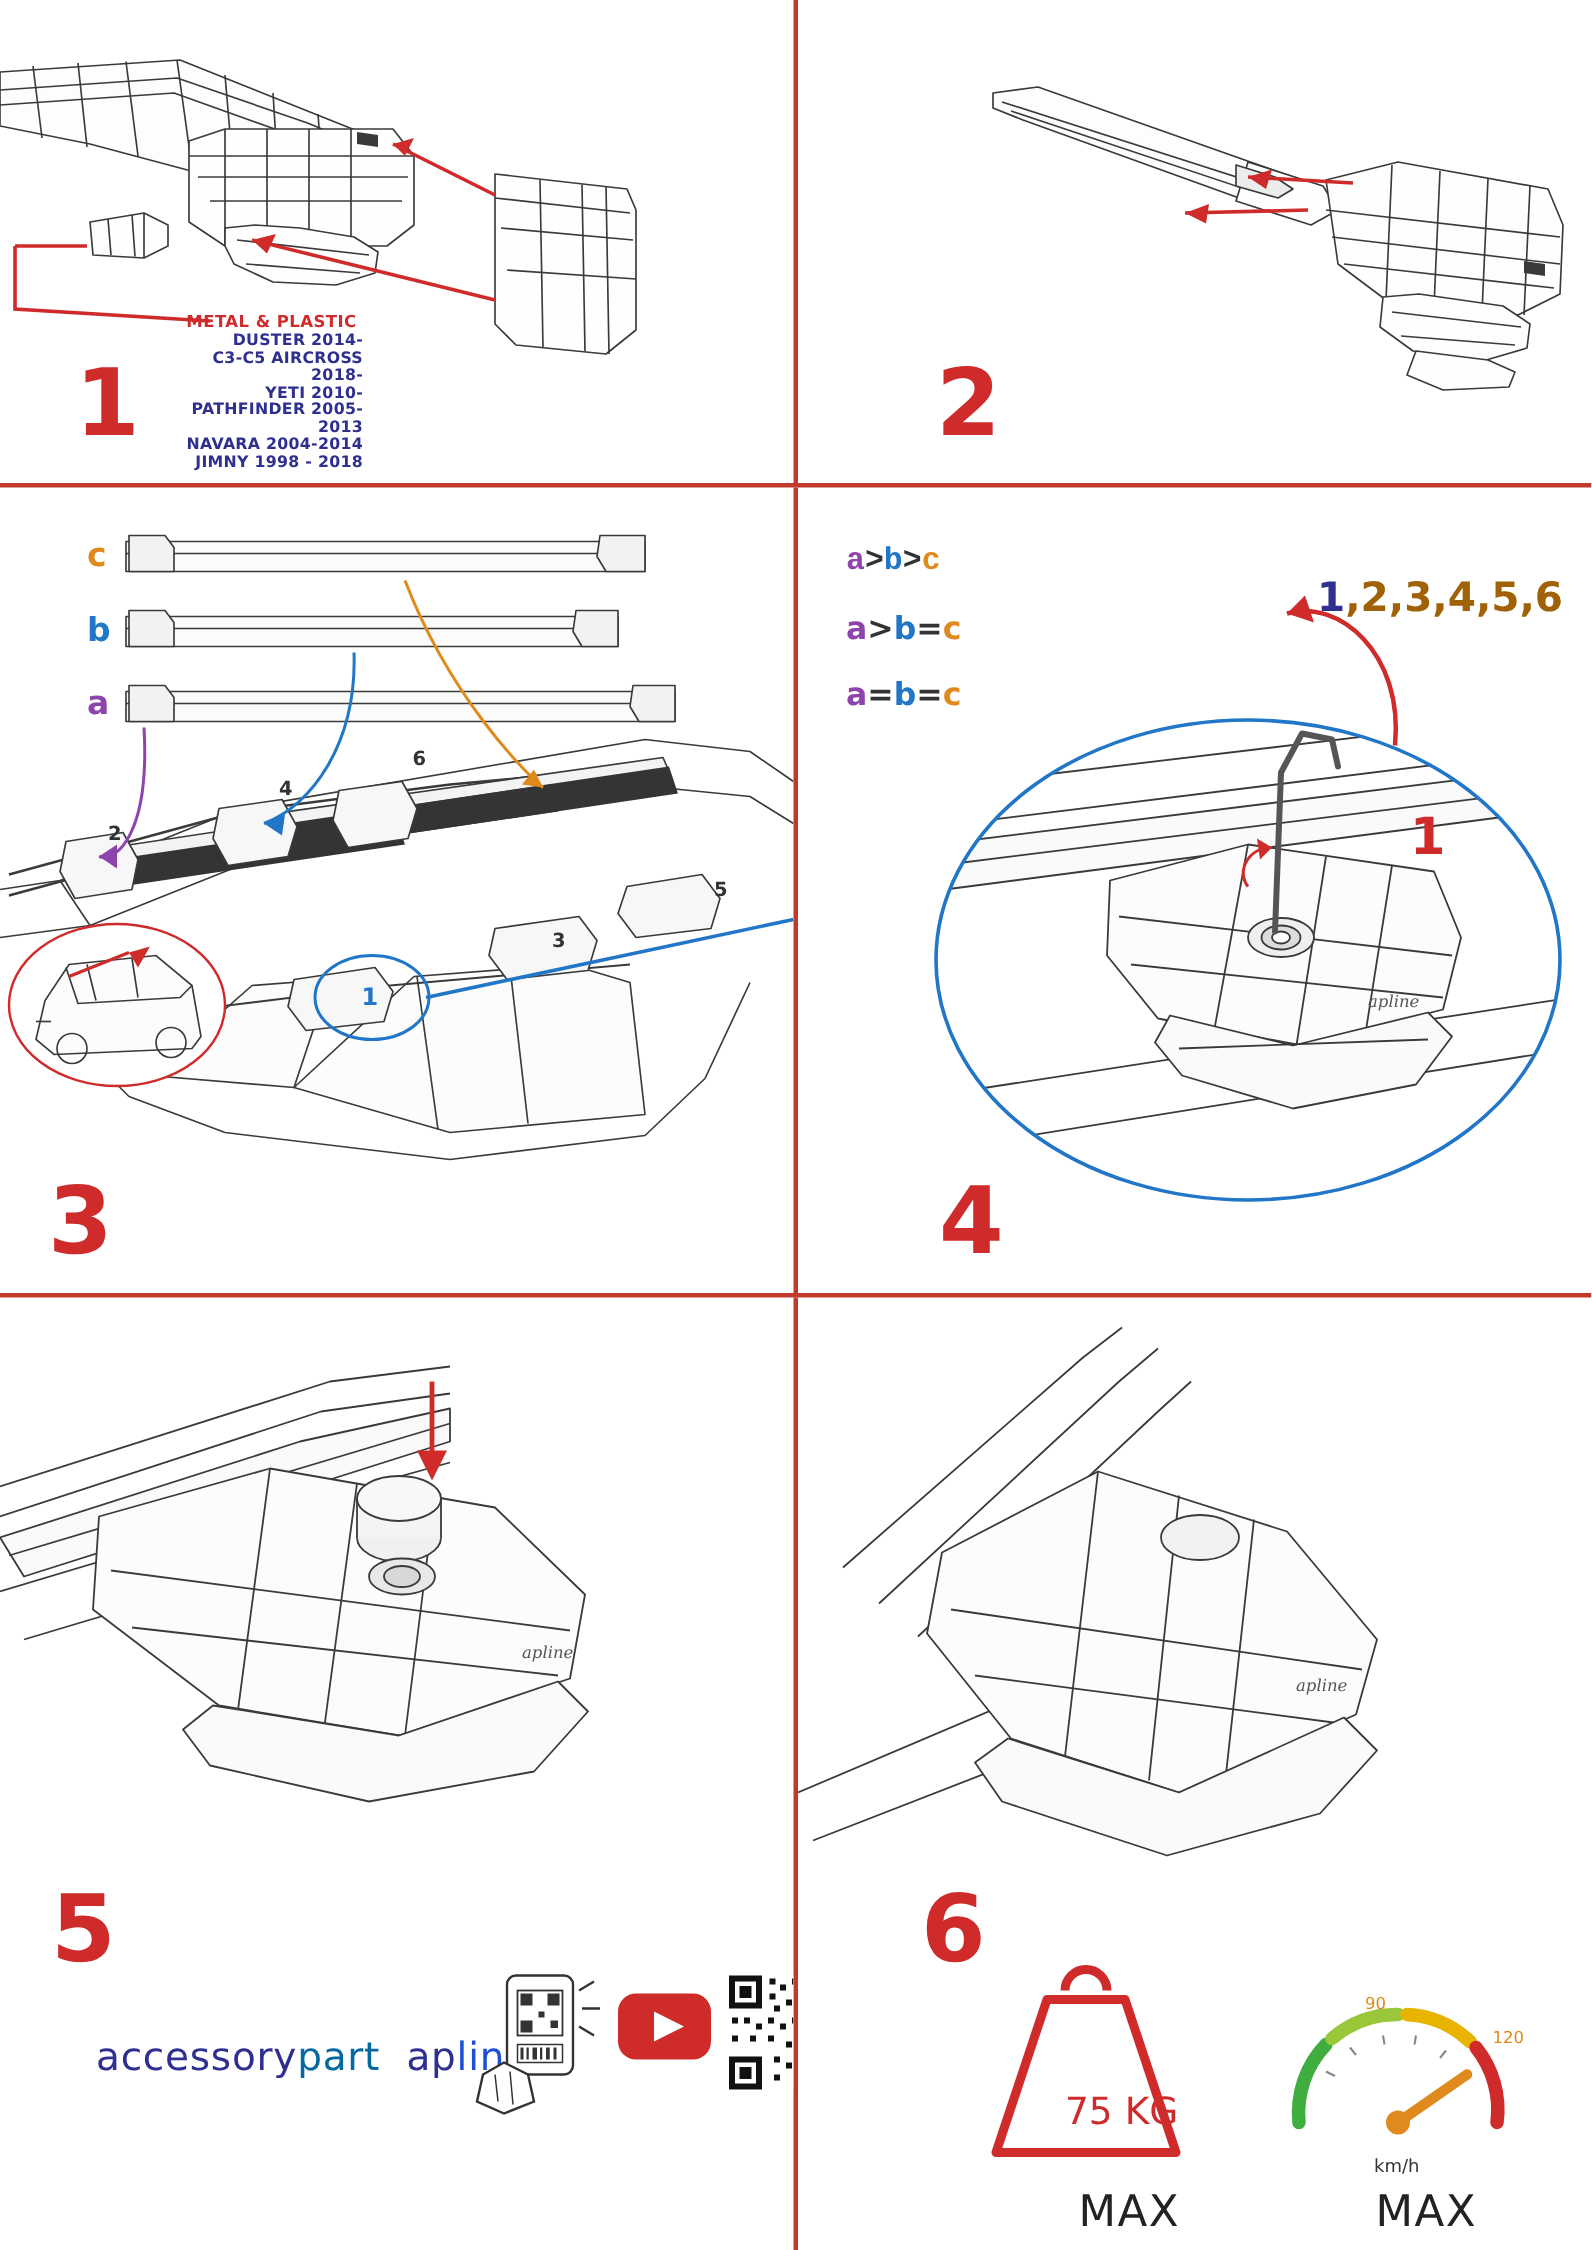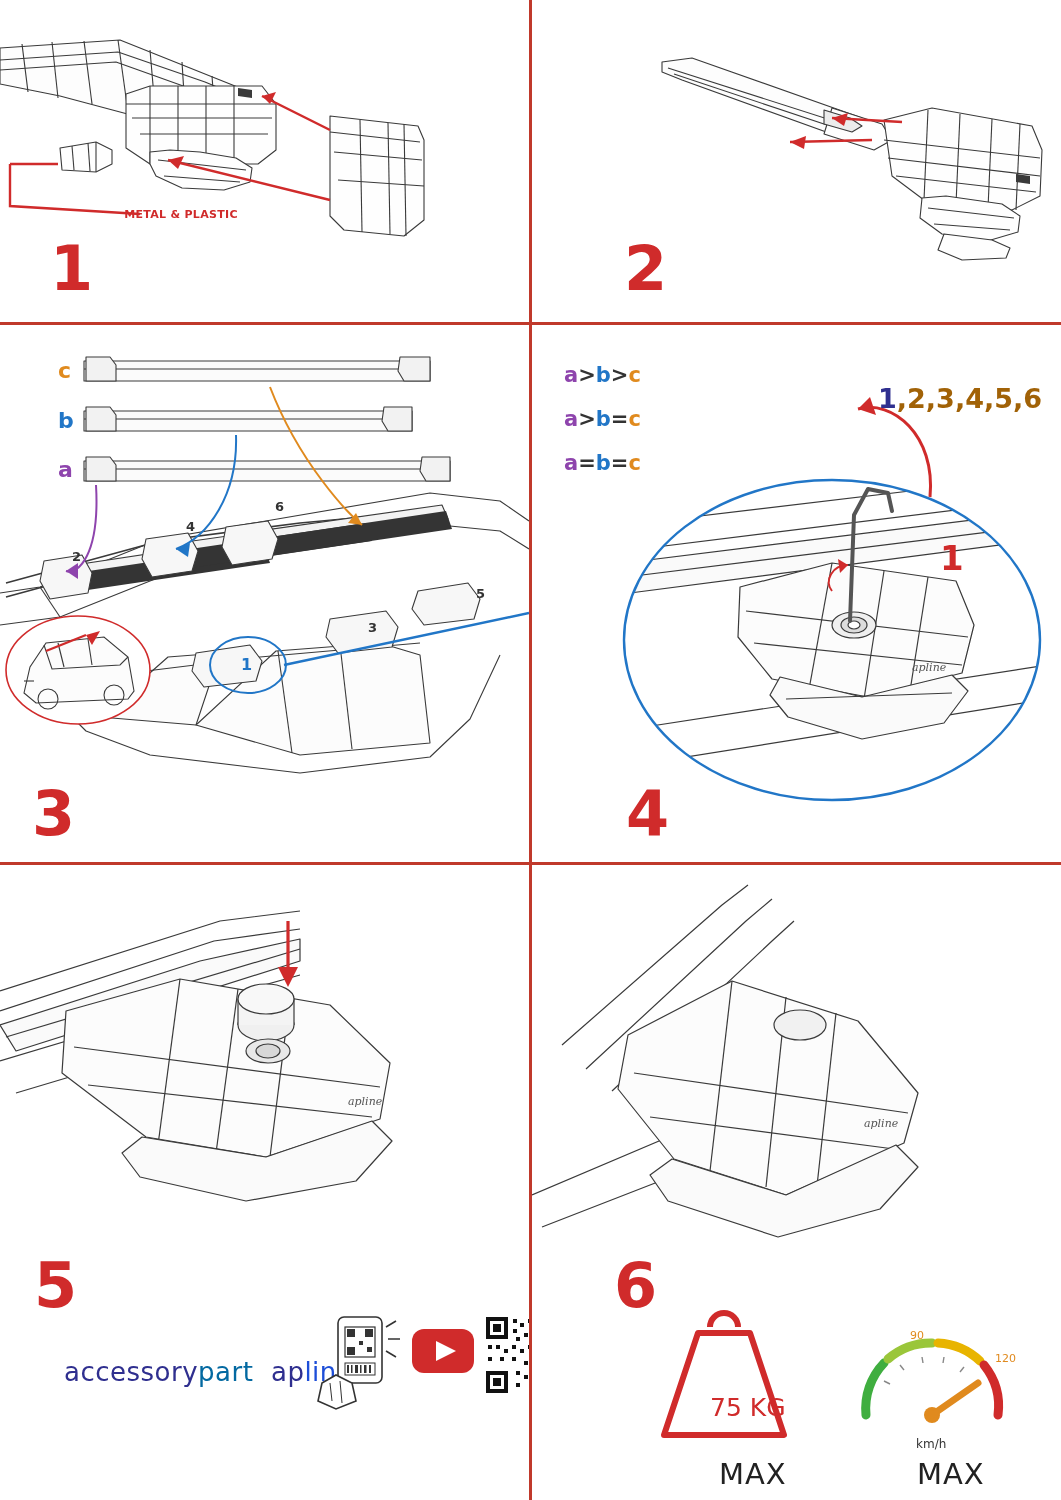--- a/index.html
+++ b/index.html
@@ -226,20 +226,28 @@
         <path d="M10 164 L58 164"></path>
       </g>
       <g fill="#d02b2b" stroke="none">
         <path d="M262 96 L276 92 L270 104 Z"></path>
         <path d="M168 160 L184 156 L178 169 Z"></path>
       </g>
     </svg>
 
     <div class="metal-plastic" style="left:120px; top:208px; width:122px;">
       <div class="mp-title">METAL &amp; PLASTIC</div>
+      <div class="mp-list">
+        <div>DUSTER 2014-</div>
+        <div>C3-C5 AIRCROSS 2018-</div>
+        <div>YETI 2010-</div>
+        <div>PATHFINDER 2005-2013</div>
+        <div>NAVARA 2004-2014</div>
+        <div>JIMNY 1998 - 2018</div>
+      </div>
     </div>
 
     <div class="stepnum" style="left:50px; top:238px;">1</div>
   </div>
 
   <div class="panel" style="left:532px;top:0;width:529px;height:322px;">
     <svg class="svgwrap" width="529" height="322" viewBox="0 0 529 322">
       <g fill="none" stroke="#3a3a3a" stroke-width="1.1" stroke-linejoin="round">
 
         <path d="M130 62 L160 58 L330 118 L340 130 L322 142 L150 80 L130 72 Z" fill="#fdfdfd"></path>
@@ -365,21 +373,21 @@
     <div class="smallnum" style="left:186px; top:194px;">4</div>
     <div class="smallnum" style="left:275px; top:174px;">6</div>
     <div class="smallnum" style="left:368px; top:295px;">3</div>
     <div class="smallnum" style="left:476px; top:261px;">5</div>
     <div class="callout1" style="left:241px; top:330px;">1</div>
 
     <div class="stepnum" style="left:32px; top:458px;">3</div>
   </div>
 
   <div>
-    <div class="eq-row" style="left:564px; top:363px;">
+    <div class="eq-row" style="left:564px; top:363px;font-family:Liberation Mono, monospace;">
       <span class="eq-a">a</span><span class="eq-op">&gt;</span><span class="eq-b">b</span><span class="eq-op">&gt;</span><span class="eq-c">c</span>
     </div>
     <div class="eq-row" style="left:564px; top:407px;">
       <span class="eq-a">a</span><span class="eq-op">&gt;</span><span class="eq-b">b</span><span class="eq-op">=</span><span class="eq-c">c</span>
     </div>
     <div class="eq-row" style="left:564px; top:451px;text-align:center;">
       <span class="eq-a">a</span><span class="eq-op">=</span><span class="eq-b">b</span><span class="eq-op">=</span><span class="eq-c">c</span>
     </div>
   </div>
 

